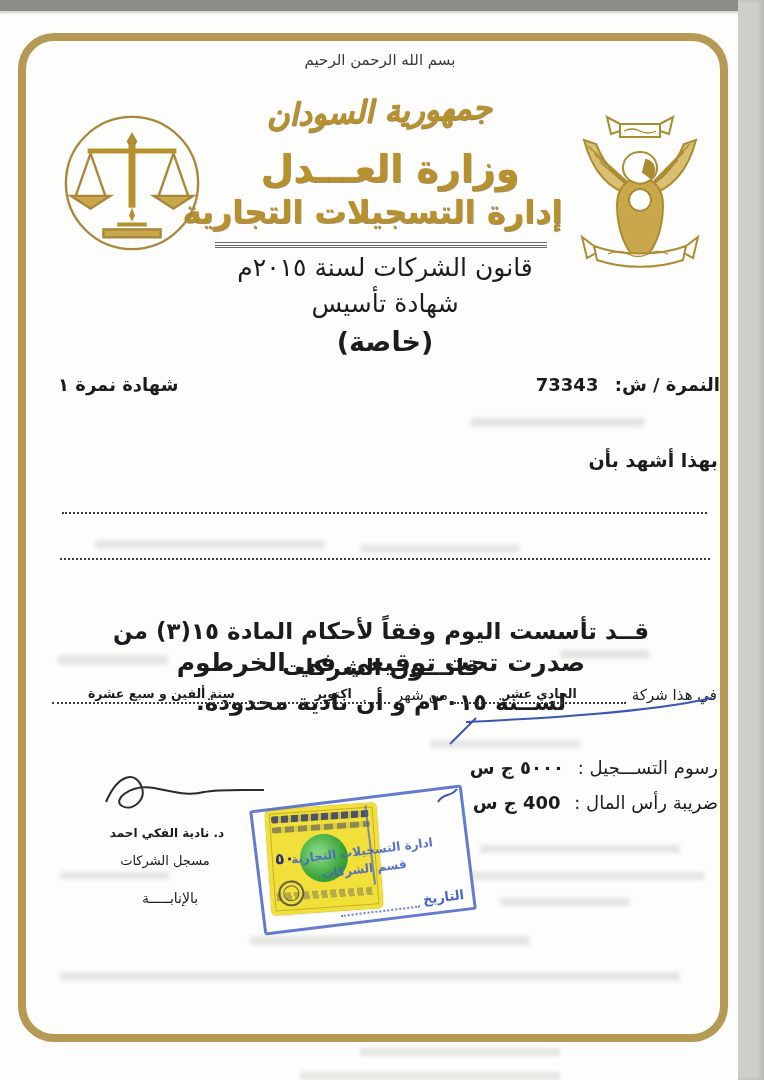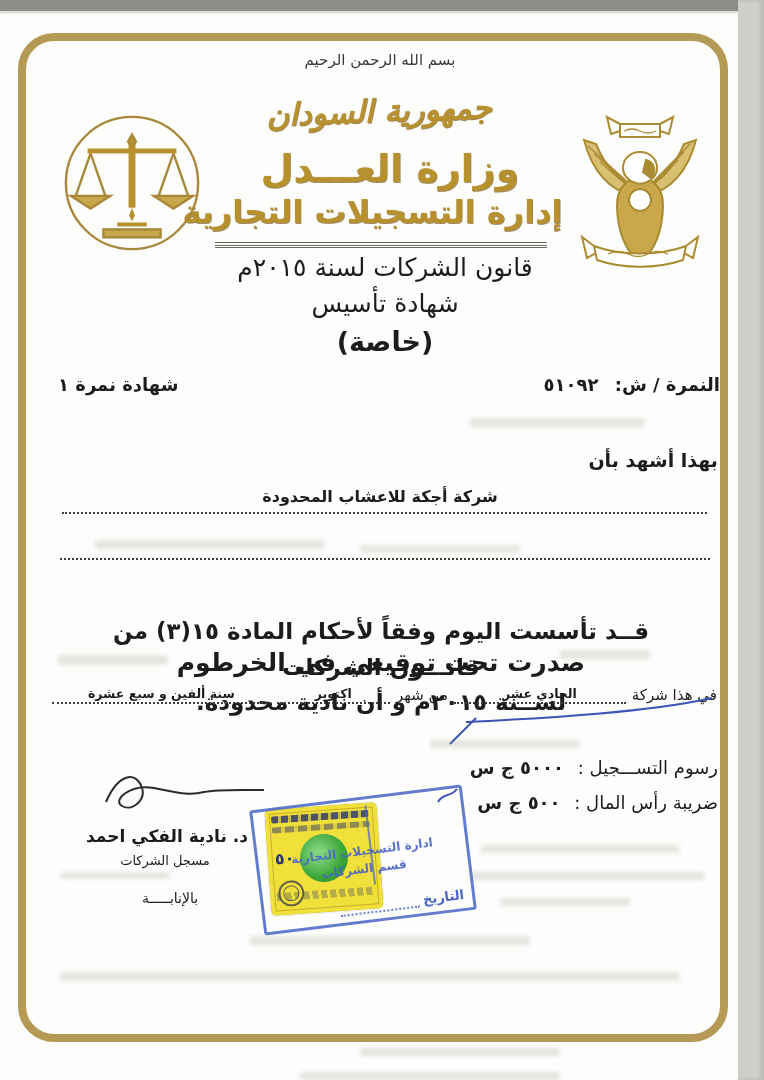--- a/index.html
+++ b/index.html
@@ -47,21 +47,21 @@
 
   .date-row{left:52px;top:686px;width:665px;display:flex;align-items:flex-end;
             direction:rtl;font-size:15px;gap:6px;}
   .date-row .fill{border-bottom:2px dotted #3c3c3a;text-align:center;font-size:12.5px;
                   font-weight:bold;padding:0 4px 1px;}
   .f-day{flex:1.4;} .f-month{flex:.9;} .f-year{flex:1.8;font-size:15px;}
 
   .fee-row{right:46px;direction:rtl;font-size:18px;white-space:nowrap;text-align:right;}
   .fee-reg{top:757px;} .fee-tax{top:792px;}
 
-  .sig-name{left:62px;top:826px;width:210px;font-size:17px;}
+  .sig-name{left:62px;top:826px;width:210px;font-size:12px;}
   .sig-title{left:90px;top:853px;width:150px;font-size:13px;}
   .sig-capacity{left:105px;top:890px;width:130px;font-size:14px;}
 
   
   .stamp-blue{left:256px;top:797px;width:208px;height:120px;border:3px solid rgba(72,100,198,.85);
               transform:rotate(-7deg);border-radius:3px;color:#4864c6;}
   .stamp-vline{position:absolute;left:54%;top:6px;bottom:34px;width:2px;
                background:rgba(72,100,198,.7);}
   .stamp-admin{position:absolute;top:44px;left:4px;width:200px;font-size:12px;font-weight:bold;
                text-align:center;opacity:.9;}
@@ -151,28 +151,27 @@
     </svg>
   </div>
 
   <div class="abs law-title rtl center">قانون الشركات لسنة ٢٠١٥م</div>
   <div class="abs cert-title rtl center">شهادة تأسيس</div>
   <div class="abs cert-type rtl center bold">(خاصة)</div>
 
   <div class="abs ref-row bold">
     <span>
       <span>النمرة / ش:</span>
-      <span style="margin-right:10px">٥١٠٩٢</span>
+      <span style="margin-right:10px">73343</span>
     </span>
     <span>شهادة نمرة ١</span>
   </div>
 
   <div class="abs attest rtl bold">بهذا أشهد بأن</div>
 
-  <div class="abs company-name rtl center bold">شركة أجكة للاعشاب المحدودة</div>
   <div class="abs dotline dot1"></div>
   <div class="abs dotline dot2"></div>
 
   <div class="abs clause rtl center bold">
     <div>قــد تأسست اليوم وفقاً لأحكام المادة ١٥(٣) من قانـــون الشركات</div>
     <div>لســنة ٢٠١٥م و أن نادية محدودة.</div>
   </div>
 
   <div class="abs issued rtl center bold">صدرت تحت توقيعي في الخرطوم</div>
 
@@ -183,21 +182,21 @@
     <span class="fill f-month">اكتوبر</span>
     <span class="fill f-year">سنة ألفين و سبع عشرة</span>
   </div>
 
   <div class="abs fee-row fee-reg">
     <span>رسوم التســـجيل :</span>
     <span class="bold" style="margin-right:8px">٥٠٠٠ ج س</span>
   </div>
   <div class="abs fee-row fee-tax">
     <span>ضريبة رأس المال :</span>
-    <span class="bold" style="margin-right:8px">٥٠٠ ج س</span>
+    <span class="bold" style="margin-right:8px">400 ج س</span>
   </div>
 
   <div class="abs" style="left:92px;top:768px;">
     <svg width="180" height="50" viewBox="0 0 180 50">
       <path d="M14 34 C26 6 44 2 50 20 C54 32 40 44 30 38 C20 32 38 16 62 20 C84 24 96 28 112 24 C126 21 150 22 172 22" stroke="#2b2b2b" stroke-width="2" fill="none"></path>
     </svg>
   </div>
   <div class="abs sig-name rtl center bold">د. نادية الفكي احمد</div>
   <div class="abs sig-title rtl center">مسجل الشركات</div>
   <div class="abs sig-capacity rtl center">بالإنابـــــة</div>

